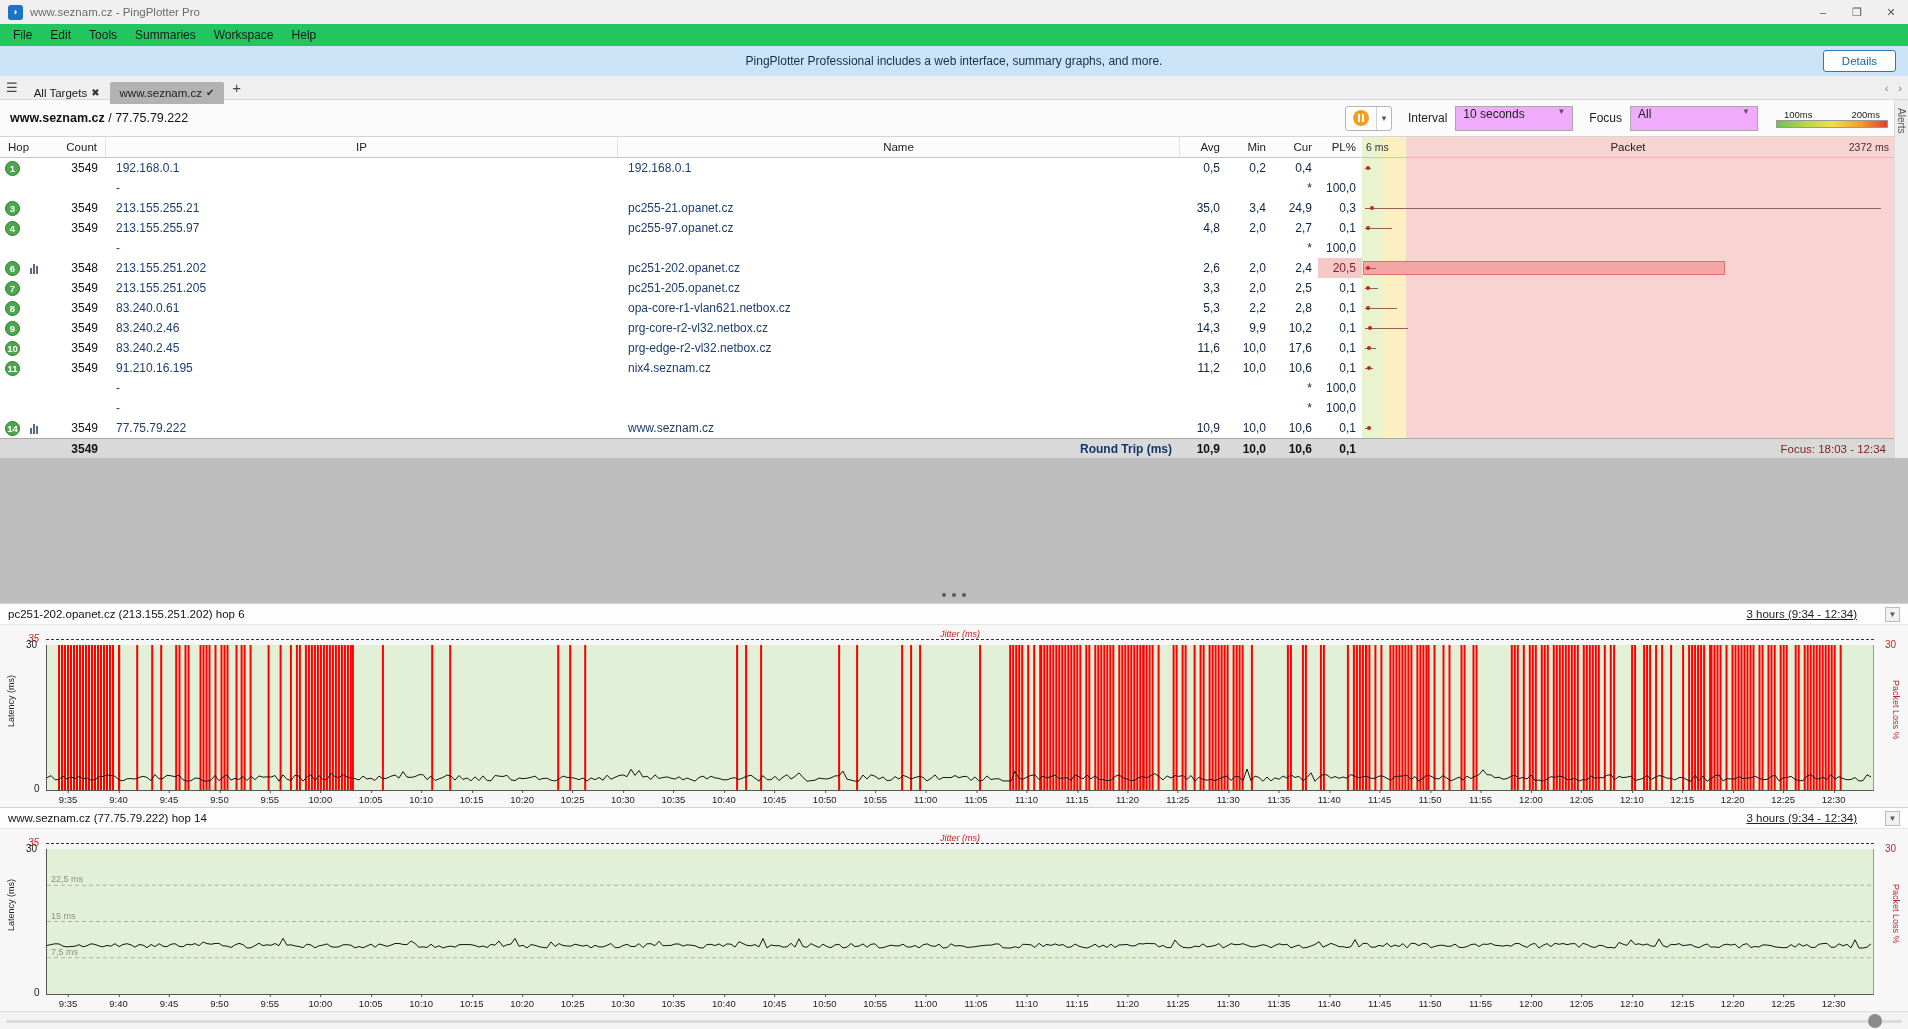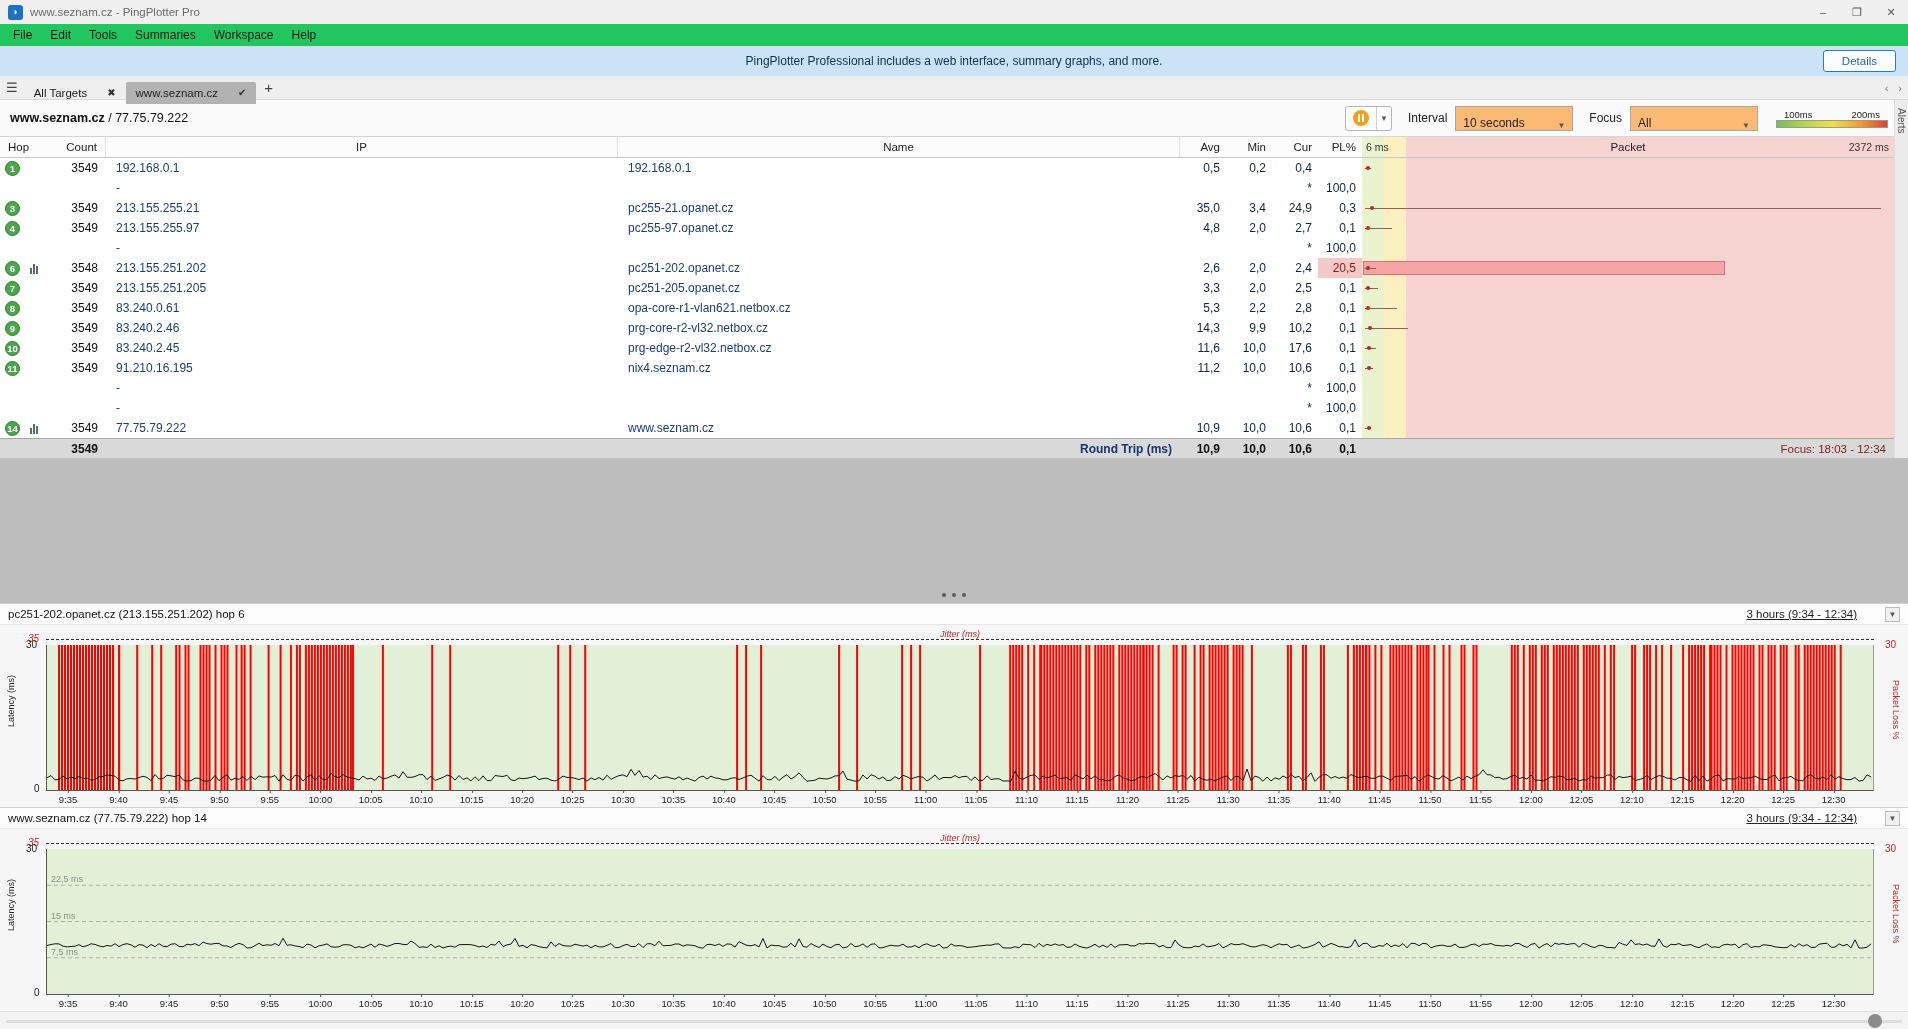--- a/index.html
+++ b/index.html
@@ -19,41 +19,41 @@
   .menubar { height:22px; background:#22c55e; display:flex; align-items:center; padding:0 4px; flex:0 0 auto; }
   .menu-item { padding:2px 9px; color:#1a1a1a; cursor:default; }
 
   
   .banner { height:30px; background:#cbe3f6; display:flex; align-items:center; justify-content:center; position:relative; color:#10304d; font-size:12px; flex:0 0 auto; }
   .details-btn { position:absolute; right:12px; top:4px; height:22px; padding:0 18px; background:#fdfdfd; border:1px solid #2a7ac0; border-radius:3px; color:#1767a8; font-size:11.5px; display:flex; align-items:center; }
 
   
   .tabbar { height:24px; background:#efefef; display:flex; align-items:center; padding-left:6px; border-bottom:1px solid #d8d8d8; position:relative; flex:0 0 auto; }
   .hamburger { color:#444; font-size:13px; margin-right:6px; }
-  .tab { height:22px; display:flex; align-items:center; gap:20px; padding:0 10px; font-size:11.5px; margin-top:10px; }
+  .tab { height:22px; display:flex; align-items:center; gap:4px; padding:0 10px; font-size:11.5px; margin-top:10px; }
   .tab.inactive { background:transparent; color:#1a1a1a; }
   .tab.active { background:#b2b2b2; color:#222; border-radius:2px 2px 0 0; }
   .tab-close { font-size:10px; color:#333; }
   .tab-check { font-size:10px; color:#2c2c2c; }
   .newtab { font-size:15px; color:#444; padding:0 8px; }
   .tab-arrows { position:absolute; right:6px; display:flex; gap:10px; color:#777; font-size:11px; }
 
   
   .controls { height:36px; display:flex; align-items:center; padding:0 20px 0 10px; background:#fbfbfb; gap:8px; flex:0 0 auto; }
   .target-title { font-size:12.5px; color:#111; }
   .target-title b { font-weight:bold; }
   .spacer { flex:1; }
   .pausewrap { display:flex; border:1px solid #b5b5b5; background:#fff; border-radius:3px; height:25px; align-items:stretch; }
   .pause-btn { width:30px; display:flex; align-items:center; justify-content:center; }
   .pause-circle { width:16px; height:16px; border-radius:50%; background:#f59e1d; position:relative; }
   .pause-circle::before, .pause-circle::after { content:""; position:absolute; top:4px; width:2px; height:8px; background:#fff; }
   .pause-circle::before { left:5px; } .pause-circle::after { left:9px; }
   .pause-arrow { width:15px; border-left:1px solid #d0d0d0; display:flex; align-items:center; justify-content:center; font-size:8px; color:#555; }
   .ctl-label { font-size:12px; color:#222; margin-left:8px; }
-  .selectbox { height:25px; border:1px solid #a8a8a8; background:#fdba74; display:flex; align-items:flex-end; padding:0 7px; font-size:12px; }
+  .selectbox { height:25px; border:1px solid #a8a8a8; background:#f0abfc; display:flex; align-items:flex-start; padding:0 7px; font-size:12px; }
   .selectbox .arrow { margin-left:auto; font-size:8px; color:#555; padding-left:8px; }
   .sel-interval { width:118px; }
   .sel-focus { width:128px; }
   .legend { width:112px; margin-left:10px; display:flex; flex-direction:column; }
   .legend-labels { display:flex; justify-content:space-between; padding:0 8px; font-size:9.5px; color:#222; }
   .legend-bar { height:8px; border:1px solid #999; background:linear-gradient(to right,#6fc055,#b9d44e,#f0e04a,#f0a030,#e04030); }
 
   
   .tablewrap { margin-right:14px; flex:0 0 auto; }
   .thead { display:grid; grid-template-columns:var(--cols); height:22px; align-items:center;

